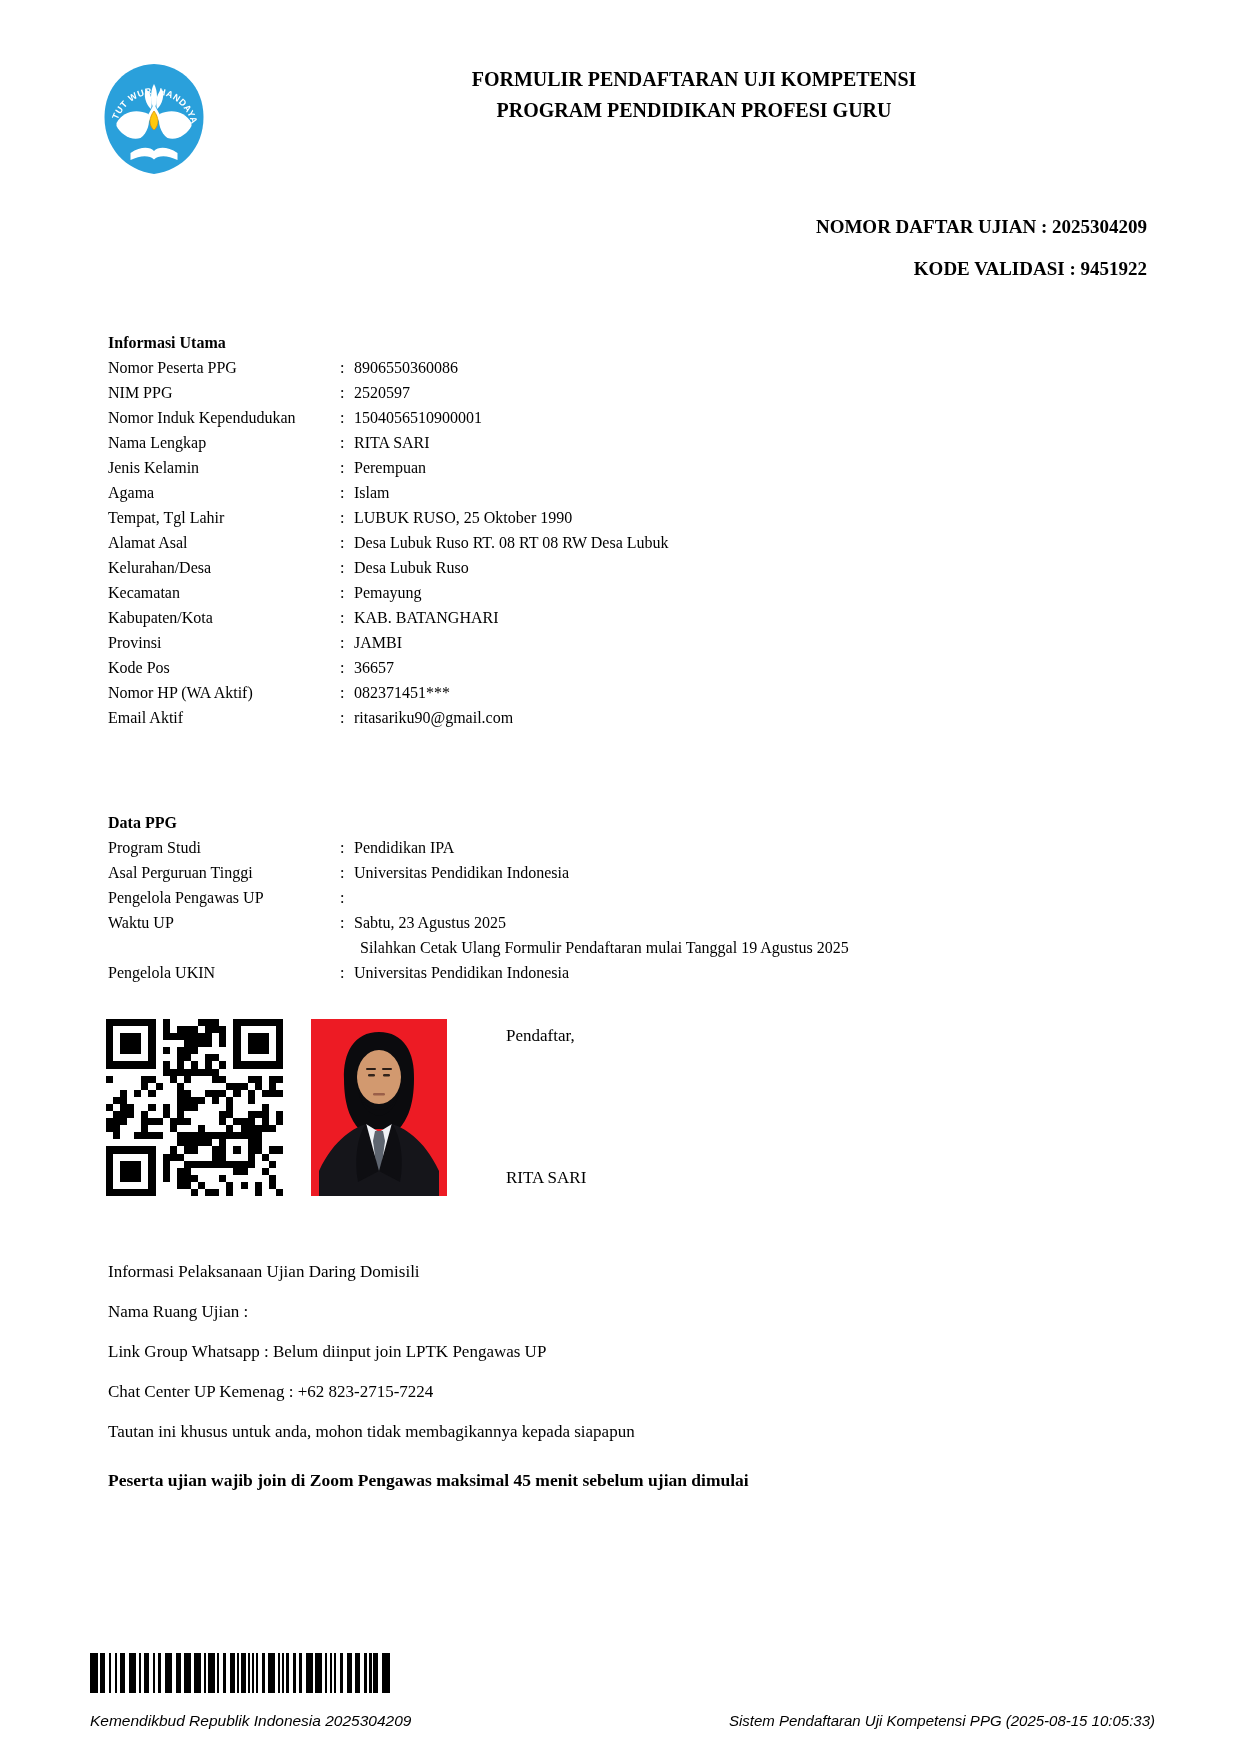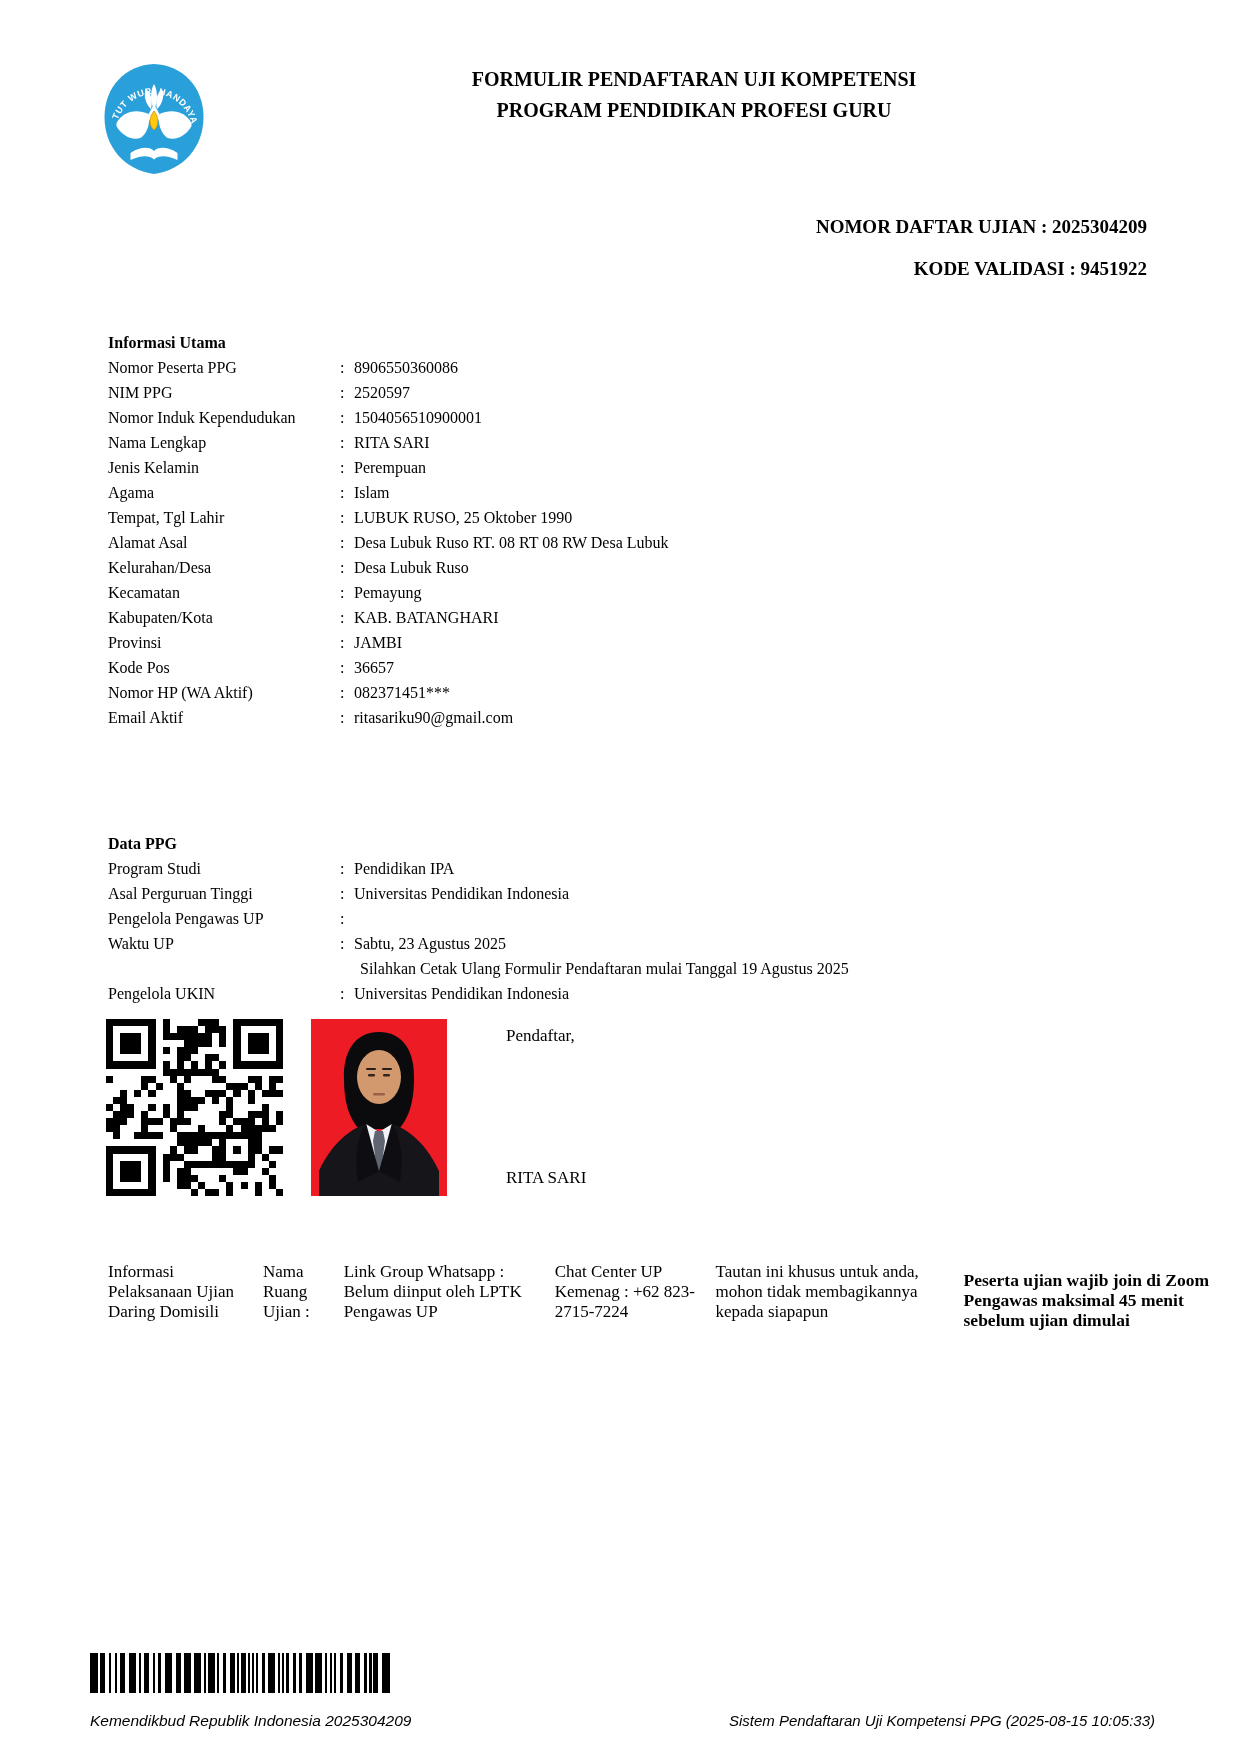--- a/index.html
+++ b/index.html
@@ -14,29 +14,29 @@
 
   .section{position:absolute;left:108px;font-size:16px;line-height:25px;}
   .section .heading{font-weight:bold;}
   .row{display:flex;}
   .row .lbl{width:232px;flex:none;}
   .row .colon{width:14px;flex:none;text-align:left;}
   .row .val{flex:1;white-space:nowrap;}
   .note-line{margin-left:252px;white-space:nowrap;}
 
   #informasi-utama{top:330px;}
-  #data-ppg{top:831px;}
+  #data-ppg{top:810px;}
 
   #qr-box{position:absolute;left:106px;top:1019px;width:177px;height:177px;}
   #photo-box{position:absolute;left:311px;top:1019px;width:136px;height:177px;}
 
   .sig-salutation{position:absolute;left:506px;top:1026px;font-size:17px;}
   .sig-name{position:absolute;left:506px;top:1168px;font-size:17px;}
 
-  #pelaksanaan{position:absolute;left:108px;top:1262px;display:flex;flex-direction:row;gap:20px;
+  #pelaksanaan{position:absolute;left:108px;top:1262px;display:flex;flex-direction:column;gap:20px;
                font-size:17px;line-height:20px;}
   #pelaksanaan .bold{font-weight:bold;margin-top:8px;font-size:17.5px;}
 
   #barcode-box{position:absolute;left:90px;top:1653px;width:300px;height:40px;}
 
   .footer-left{position:absolute;left:90px;top:1712px;font-family:"Liberation Sans",sans-serif;
                font-style:italic;font-size:15.5px;}
   .footer-right{position:absolute;right:86px;top:1712px;font-family:"Liberation Sans",sans-serif;
                font-style:italic;font-size:15px;}
 
@@ -529,21 +529,21 @@
       <path d="M81 104 L68 152 L89 163 C93 141 90 118 81 104 Z" fill="#0E0E12"></path>
     </svg>
   </div>
 
   <div class="sig-salutation">Pendaftar,</div>
   <div class="sig-name">RITA SARI</div>
 
   <div id="pelaksanaan">
       <div class="info-line">Informasi Pelaksanaan Ujian Daring Domisili</div>
       <div class="info-line">Nama Ruang Ujian :</div>
-      <div class="info-line">Link Group Whatsapp : Belum diinput oleh LPTK Pengawas UP</div>
+      <div class="info-line">Link Group Whatsapp : Belum diinput join LPTK Pengawas UP</div>
       <div class="info-line">Chat Center UP Kemenag : +62 823-2715-7224</div>
       <div class="info-line">Tautan ini khusus untuk anda, mohon tidak membagikannya kepada siapapun</div>
       <div class="info-line bold">Peserta ujian wajib join di Zoom Pengawas maksimal 45 menit sebelum ujian dimulai</div>
     </div>
 
   <div id="barcode-box">
     <svg id="barcode-svg" width="300" height="40" viewBox="0 0 300 40" fill="#000000" shape-rendering="crispEdges">
         <rect x="0" y="0" width="8" height="40"></rect>
         <rect x="10" y="0" width="5" height="40"></rect>
         <rect x="19" y="0" width="2" height="40"></rect>

